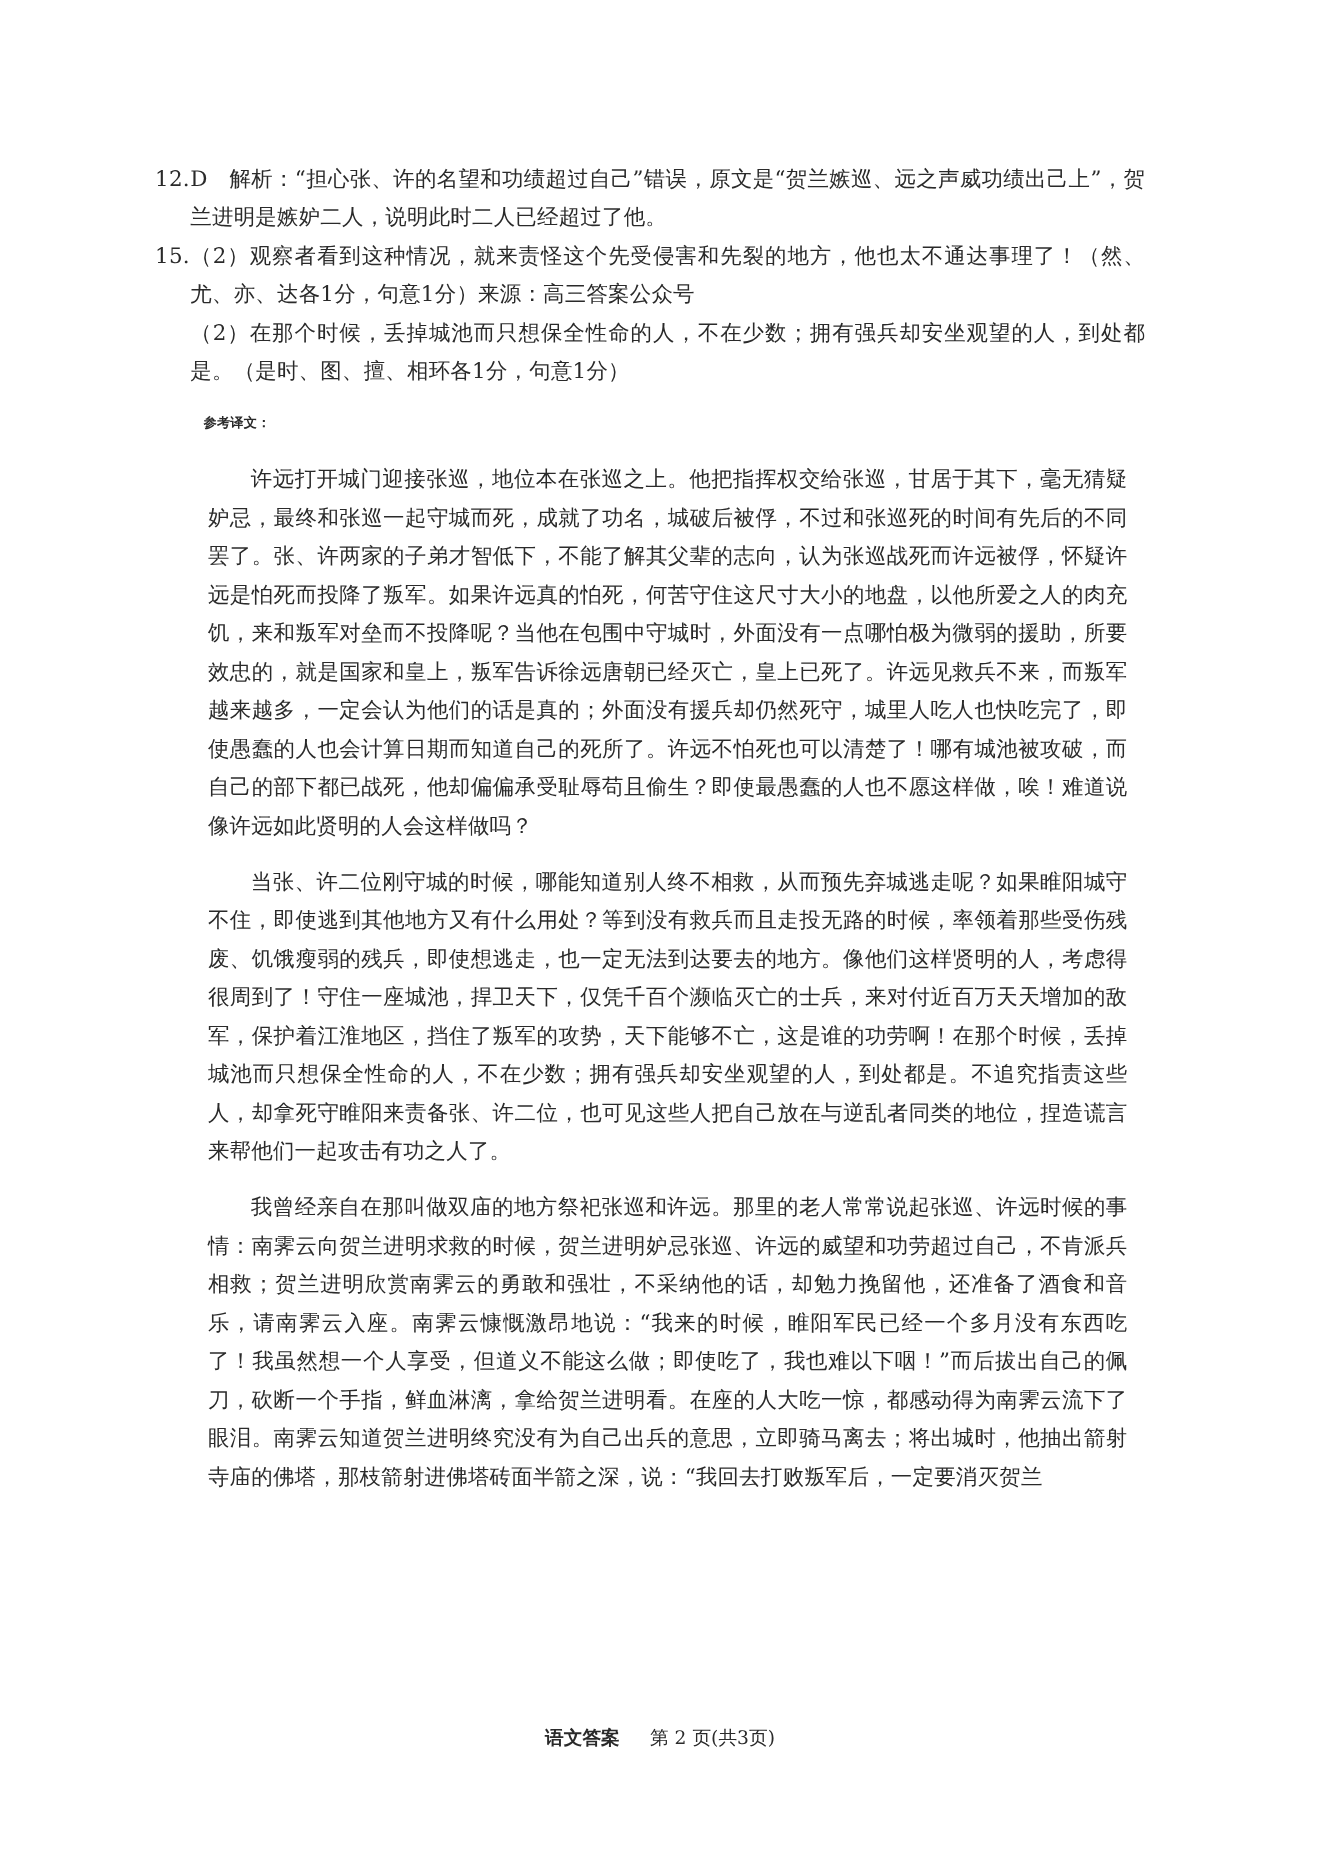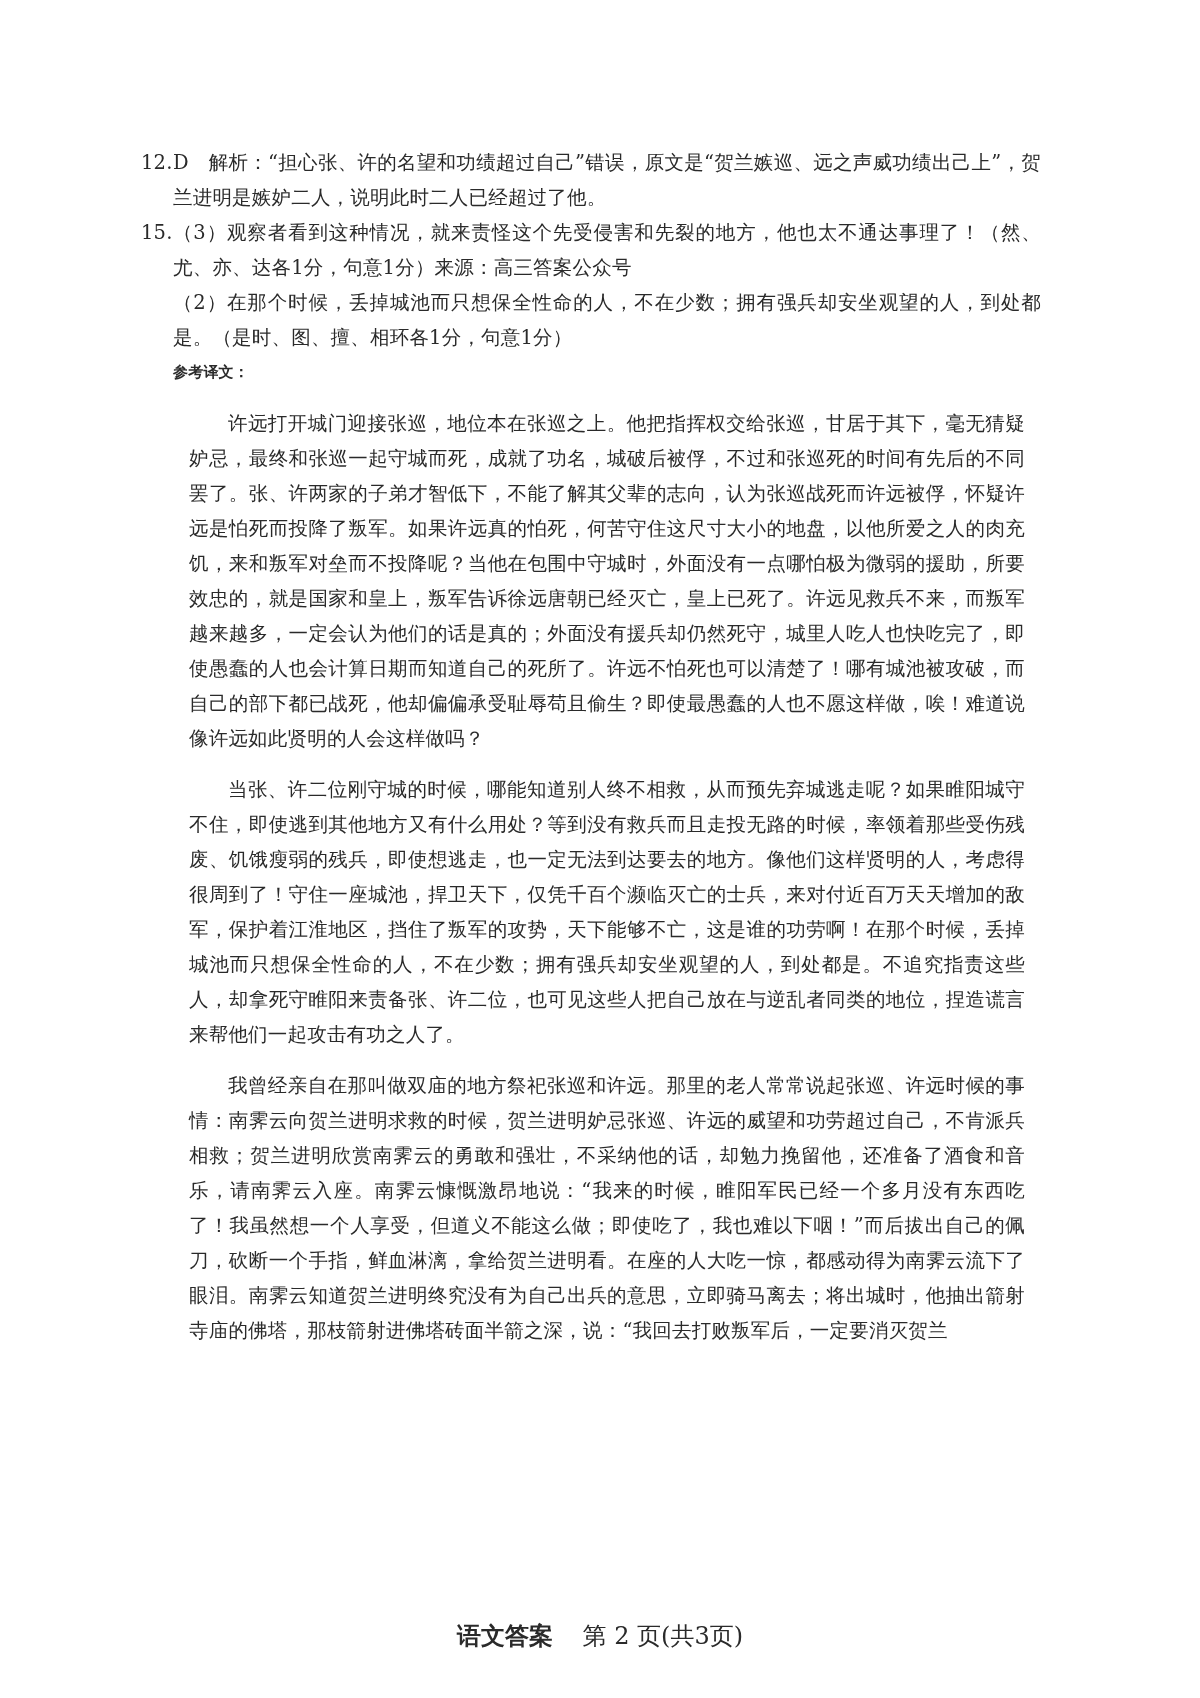--- a/index.html
+++ b/index.html
@@ -11,42 +11,42 @@
   .page { position: absolute; left: 0; top: 0; width: 1200px; height: 1284px; }
   .content {
     position: absolute; left: 173px; top: 145px; width: 868px;
     font-size: 19.5px; line-height: 35px; letter-spacing: 0.2px;
   }
   .item { position: relative; text-align: justify; }
   .item .num {
     position: absolute; left: -32px; top: 0;
   }
   .item p { margin: 0; }
-  .ref-title { font-family: "DejaVu Sans", "Liberation Sans", sans-serif; font-weight: bold; font-size: 15px; margin: 0; }
+  .ref-title { font-family: "DejaVu Sans", "Liberation Sans", sans-serif; font-weight: bold; font-size: 12px; margin: 12px; }
   .para { margin: 16px; text-indent: 2em; text-align: justify; }
   .footer {
-    position: absolute; left: 0; width: 1200px; top: 1622px; text-align: center;
-    font-size: 24px; line-height: 28px;
+    position: absolute; left: 0; width: 1200px; top: 1566px; text-align: center;
+    font-size: 17px; line-height: 28px;
   }
   .footer .subj { font-family: "DejaVu Sans", "Liberation Sans", sans-serif; font-weight: bold; margin-right: 22px; }
 </style>
 </head>
 <body>
 
 <div class="page">
   <div class="content">
 
     <div class="item">
       <span class="num">12.</span>
       <p>D　解析：“担心张、许的名望和功绩超过自己”错误，原文是“贺兰嫉巡、远之声威功绩出己上”，贺兰进明是嫉妒二人，说明此时二人已经超过了他。</p>
     </div>
 
     <div class="item">
       <span class="num">15.</span>
-      <p>（3）观察者看到这种情况，就来责怪这个先受侵害和先裂的地方，他也太不通达事理了！（然、尤、亦、达各1分，句意1分）来源：高三答案公众号</p>
+      <p>（2）观察者看到这种情况，就来责怪这个先受侵害和先裂的地方，他也太不通达事理了！（然、尤、亦、达各1分，句意1分）来源：高三答案公众号</p>
       <p>（2）在那个时候，丢掉城池而只想保全性命的人，不在少数；拥有强兵却安坐观望的人，到处都是。（是时、图、擅、相环各1分，句意1分）</p>
     </div>
 
     <p class="ref-title">参考译文：</p>
 
     <p class="para">许远打开城门迎接张巡，地位本在张巡之上。他把指挥权交给张巡，甘居于其下，毫无猜疑妒忌，最终和张巡一起守城而死，成就了功名，城破后被俘，不过和张巡死的时间有先后的不同罢了。张、许两家的子弟才智低下，不能了解其父辈的志向，认为张巡战死而许远被俘，怀疑许远是怕死而投降了叛军。如果许远真的怕死，何苦守住这尺寸大小的地盘，以他所爱之人的肉充饥，来和叛军对垒而不投降呢？当他在包围中守城时，外面没有一点哪怕极为微弱的援助，所要效忠的，就是国家和皇上，叛军告诉徐远唐朝已经灭亡，皇上已死了。许远见救兵不来，而叛军越来越多，一定会认为他们的话是真的；外面没有援兵却仍然死守，城里人吃人也快吃完了，即使愚蠢的人也会计算日期而知道自己的死所了。许远不怕死也可以清楚了！哪有城池被攻破，而自己的部下都已战死，他却偏偏承受耻辱苟且偷生？即使最愚蠢的人也不愿这样做，唉！难道说像许远如此贤明的人会这样做吗？</p>
     <p class="para">当张、许二位刚守城的时候，哪能知道别人终不相救，从而预先弃城逃走呢？如果睢阳城守不住，即使逃到其他地方又有什么用处？等到没有救兵而且走投无路的时候，率领着那些受伤残废、饥饿瘦弱的残兵，即使想逃走，也一定无法到达要去的地方。像他们这样贤明的人，考虑得很周到了！守住一座城池，捍卫天下，仅凭千百个濒临灭亡的士兵，来对付近百万天天增加的敌军，保护着江淮地区，挡住了叛军的攻势，天下能够不亡，这是谁的功劳啊！在那个时候，丢掉城池而只想保全性命的人，不在少数；拥有强兵却安坐观望的人，到处都是。不追究指责这些人，却拿死守睢阳来责备张、许二位，也可见这些人把自己放在与逆乱者同类的地位，捏造谎言来帮他们一起攻击有功之人了。</p>
     <p class="para">我曾经亲自在那叫做双庙的地方祭祀张巡和许远。那里的老人常常说起张巡、许远时候的事情：南霁云向贺兰进明求救的时候，贺兰进明妒忌张巡、许远的威望和功劳超过自己，不肯派兵相救；贺兰进明欣赏南霁云的勇敢和强壮，不采纳他的话，却勉力挽留他，还准备了酒食和音乐，请南霁云入座。南霁云慷慨激昂地说：“我来的时候，睢阳军民已经一个多月没有东西吃了！我虽然想一个人享受，但道义不能这么做；即使吃了，我也难以下咽！”而后拔出自己的佩刀，砍断一个手指，鲜血淋漓，拿给贺兰进明看。在座的人大吃一惊，都感动得为南霁云流下了眼泪。南霁云知道贺兰进明终究没有为自己出兵的意思，立即骑马离去；将出城时，他抽出箭射寺庙的佛塔，那枝箭射进佛塔砖面半箭之深，说：“我回去打败叛军后，一定要消灭贺兰</p>
   </div>
 

